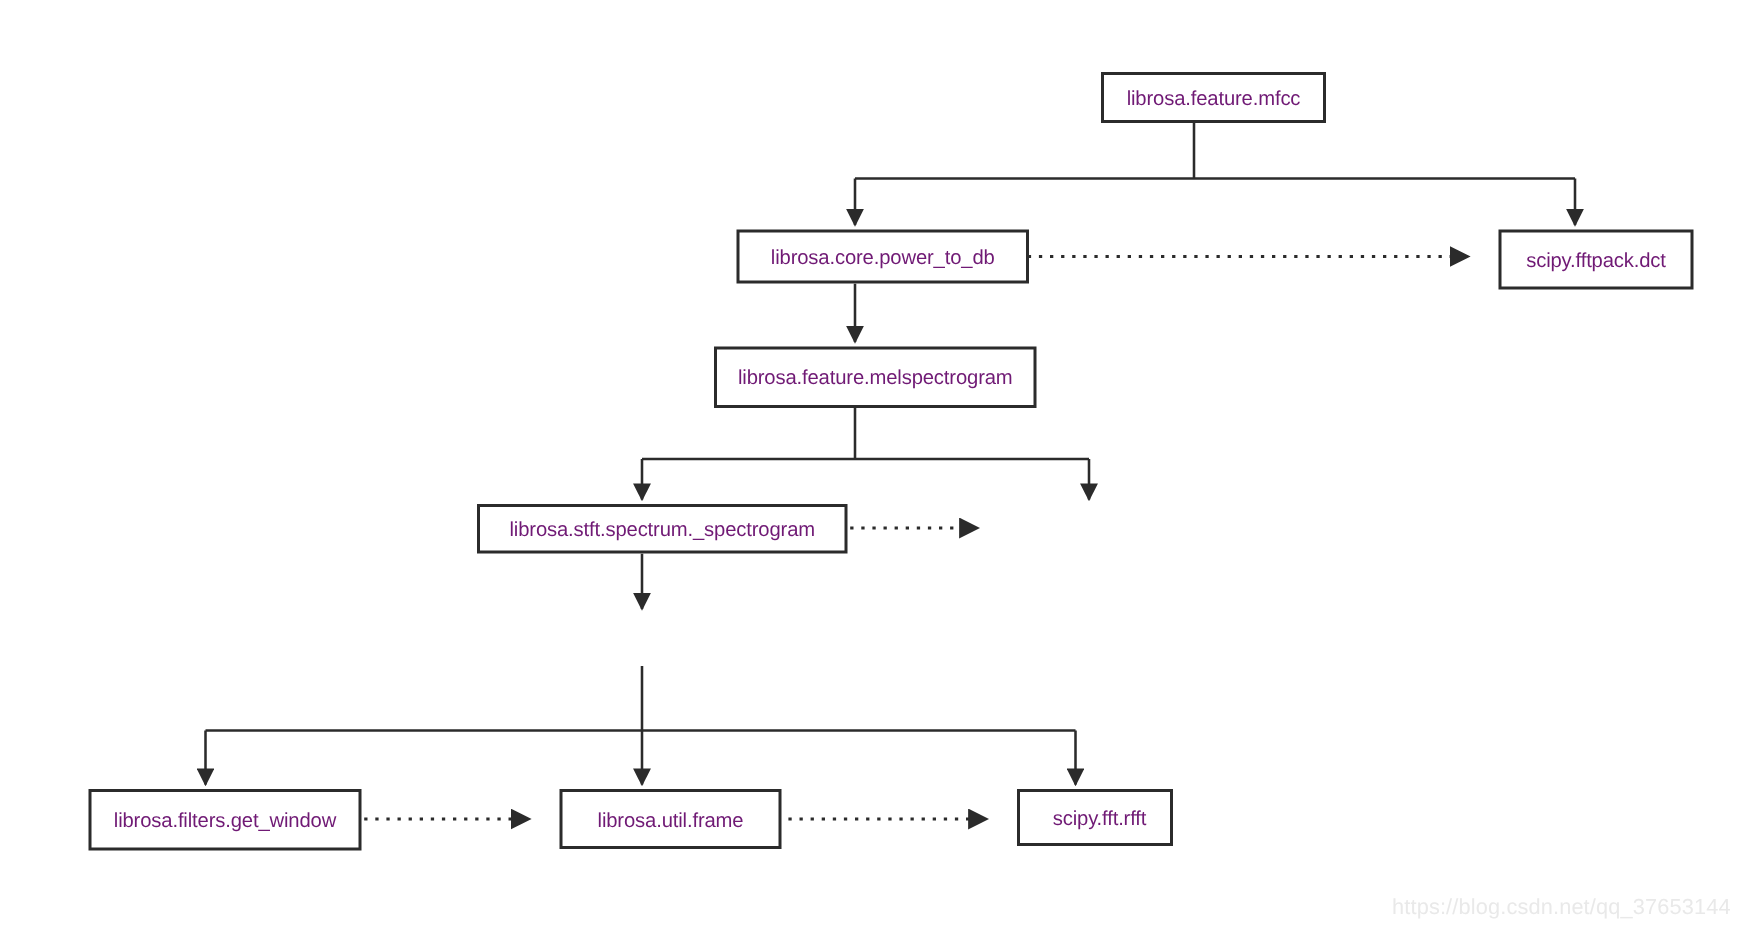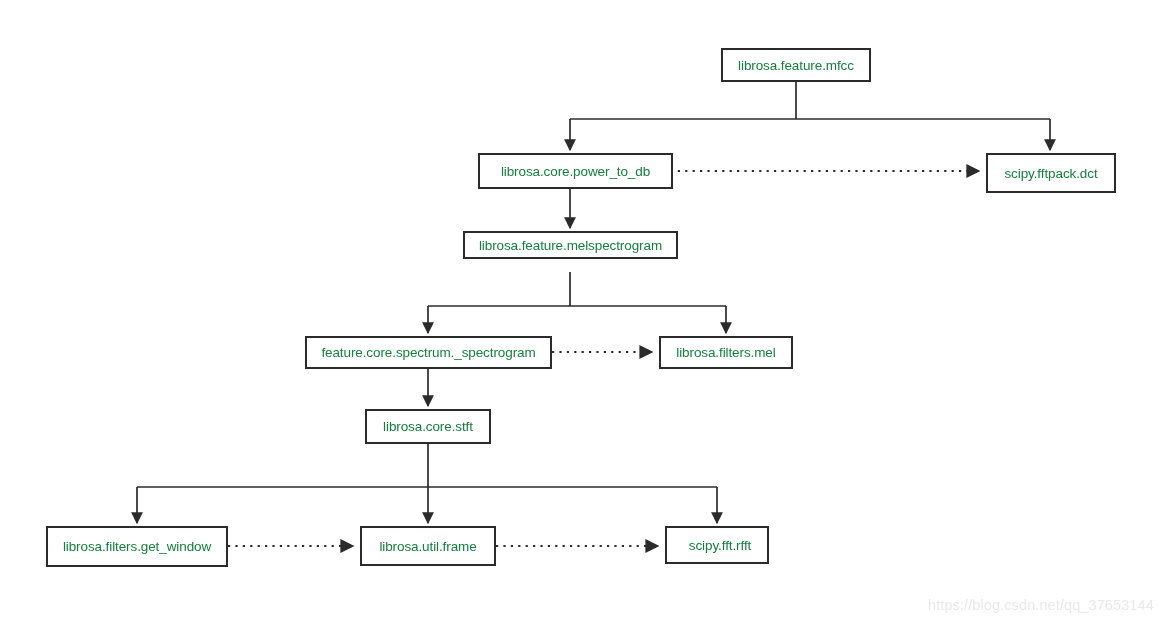--- a/index.html
+++ b/index.html
@@ -22,31 +22,32 @@
     left: 0;
     top: 0;
     width: 1176px;
     height: 623px;
   }
   .node {
     position: absolute;
     box-sizing: border-box;
     border: 2px solid #2b2b2b;
     background: #ffffff;
-    color: #15803d;
+    color: #701a75;
     font-size: 13.5px;
     line-height: 19px;
     display: flex;
     align-items: center;
     justify-content: center;
     text-align: center;
     padding: 0 6px;
     letter-spacing: -0.1px;
     word-break: break-all;
     z-index: 2;
+    margin-left: 13px;
   }
   .node-label {
     display: block;
     width: 100%;
   }
   .watermark {
     position: absolute;
     color: #e9e9e9;
     font-size: 14.5px;
     letter-spacing: 0.1px;
@@ -112,41 +113,35 @@
   </div>
 
   <div class="node" style="left:478px; top:153px; width:195px; height:36px;">
     <span class="node-label">librosa.core.power_to_db</span>
   </div>
 
   <div class="node" style="left:986px; top:153px; width:130px; height:40px;">
     <span class="node-label">scipy.fftpack.dct</span>
   </div>
 
-  <div class="node" style="left:463px; top:231px; width:215px; height:28px;">
+  <div class="node" style="left:463px; top:231px; width:215px; height:41px;">
     <span class="node-label">librosa.feature.melspectrogram</span>
   </div>
 
   <div class="node" style="left:305px; top:336px; width:247px; height:33px;">
-    <span class="node-label">feature.core.spectrum._spectrogram</span>
+    <span class="node-label">librosa.stft.spectrum._spectrogram</span>
   </div>
 
-  <div class="node" style="left:659px; top:336px; width:134px; height:33px;">
-    <span class="node-label">librosa.filters.mel</span>
-  </div>
 
-  <div class="node" style="left:365px; top:409px; width:126px; height:35px;">
-    <span class="node-label">librosa.core.stft</span>
-  </div>
 
   <div class="node" style="left:46px; top:526px; width:182px; height:41px;text-align:center;">
     <span class="node-label">librosa.filters.get_window</span>
   </div>
 
-  <div class="node" style="left:360px; top:526px; width:136px; height:40px;">
+  <div class="node" style="left:360px; top:526px; width:148px; height:40px;">
     <span class="node-label">librosa.util.frame</span>
   </div>
 
   <div class="node" style="left:665px; top:526px; width:104px; height:38px;padding-left:12px;">
     <span class="node-label">scipy.fft.rfft</span>
   </div>
 
   <div class="watermark" style="left:928px; top:597px;">https://blog.csdn.net/qq_37653144</div>
 
 </div>

